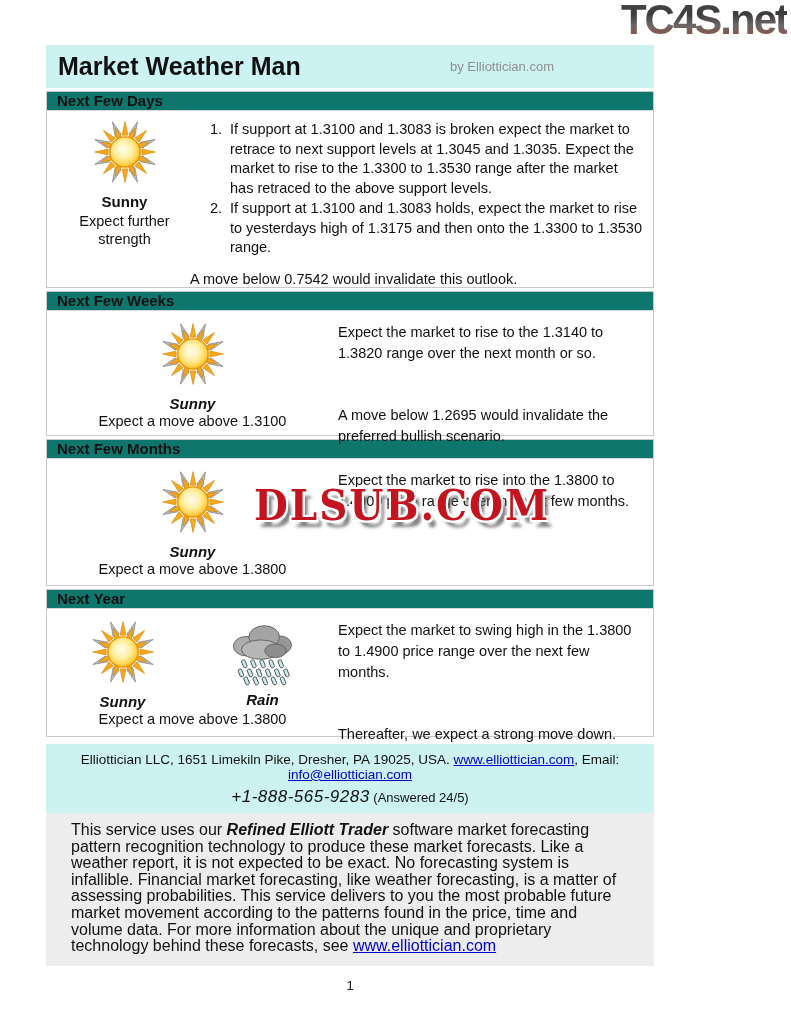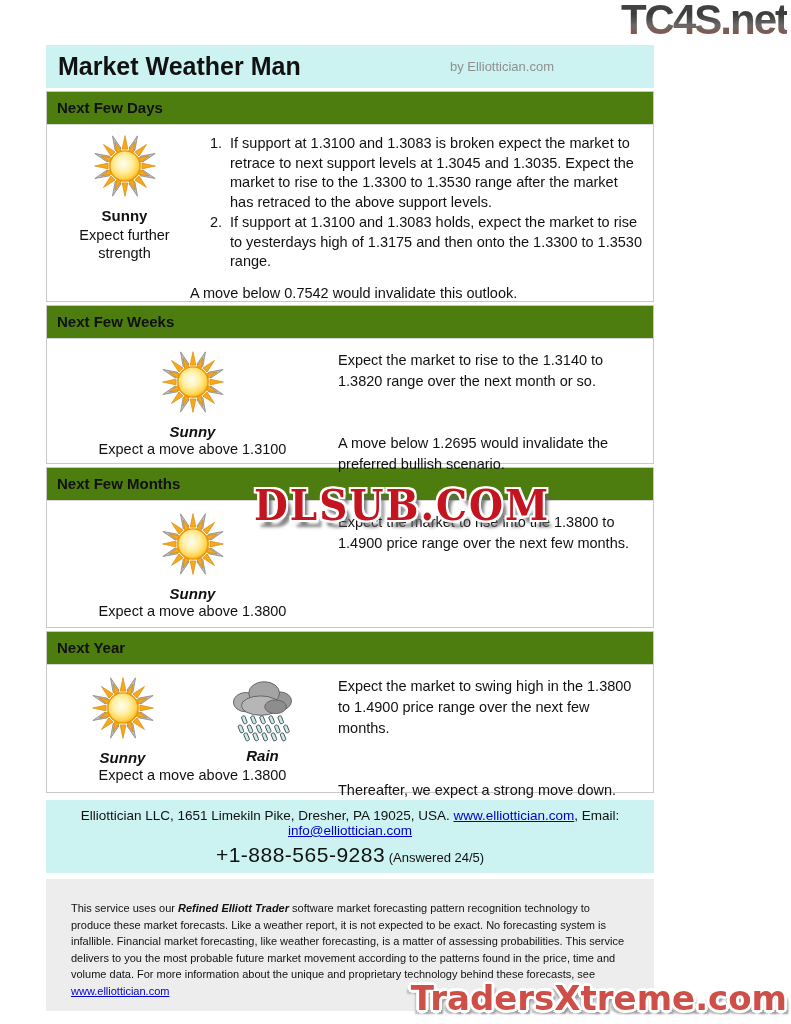--- a/index.html
+++ b/index.html
@@ -43,22 +43,22 @@
   .header .byline { color:#8f8f8f; font-size:13px; padding-right:100px; }
   .forecast-bar {
     height:26px; background:#ededed; border-top:2px solid #fff;
     display:flex; align-items:center; padding-left:12px; font-size:15px;
   }
   .fb-label { font-weight:bold; margin-right:8px; }
   .fb-date  { font-style:italic; margin-right:8px; }
   
   .section { border:1px solid #c9c9c9; margin-top:3px; background:#fff; }
   .sec-header {
-    background:#4d7c0f; border-bottom:1px solid #d8d8d8;
-    padding:7px 10px; font-weight:bold; font-size:15px; line-height:18px;
+    background:#0f766e; border-bottom:1px solid #d8d8d8;
+    padding:0 10px; font-weight:bold; font-size:15px; line-height:18px;
   }
   .sec-body { position:relative; background:#fff; }
   .s1-body { height:176px; }
   .s1-row { display:flex; }
   .s1-icon-col { width:155px; text-align:center; padding-top:5px; flex:none; }
   .icon-label { font-weight:bold; font-size:15px; margin-top:1px; }
   .icon-label.it { font-style:italic; }
   .s1-caption { font-size:14.5px; line-height:18px; width:112px; margin:2px auto 0; }
   .s1-list { flex:1; padding-right:8px; }
   .s1-list ol { margin-top:9px; padding-left:24px; font-size:14.5px; line-height:19.5px; }
@@ -73,25 +73,25 @@
   .right-col p + p { margin-top:41px; }
   .icons-row { display:flex; justify-content:center; gap:30px; }
   .icon-wrap { width:110px; }
   .sun-svg { width:72px; height:72px; display:inline-block; }
   .rain-svg { width:76px; height:66px; display:inline-block; margin-top:4px; }
   
   .contact-box { margin-top:7px; background:#ccf2f2; text-align:center; padding:8px 16px 6px; }
   .contact-line { font-size:13.5px; }
   .contact-box a, .disclaimer a { color:#0000cc; text-decoration:underline; }
   .phone-line { margin-top:5px; }
-  .phone { font-size:21px; letter-spacing:.5px; }
+  .phone { font-size:17px; letter-spacing:.5px;font-style:italic; }
   .phone-note { font-size:13px; }
   .disclaimer {
-    margin-top:6px; background:#ededed; padding:21px 25px 11px;
-    font-size:11px; line-height:16.6px;
+    background:#ededed; padding:9px 25px 11px;
+    font-size:16px; line-height:16.6px;
   }
   .ret { font-weight:bold; font-style:italic; }
   .page-num { text-align:center; margin-top:12px; font-size:13px; }
   .svg-defs { position:absolute; width:0; height:0; overflow:hidden; }
 </style>
 </head>
 <body>
 
 <svg class="svg-defs" xmlns="http://www.w3.org/2000/svg" aria-hidden="true">
   <defs>
@@ -266,14 +266,13 @@
     </div>
 
     <div class="disclaimer">
       <span>This service uses our </span><span class="ret">Refined Elliott Trader</span><span> software market forecasting pattern recognition technology to produce these market forecasts. Like a weather report, it is not expected to be exact. No forecasting system is infallible. Financial market forecasting, like weather forecasting, is a matter of assessing probabilities. This service delivers to you the most probable future market movement according to the patterns found in the price, time and volume data. For more information about the unique and proprietary technology behind these forecasts, see </span><a href="#">www.elliottician.com</a>
     </div>
 
     <div class="page-num">1</div>
   </div>
 
   <div class="dlsub">DLSUB.COM</div>
-  <div class="txlogo">TradersXtreme.com</div>
 </div>
 
 </body></html>

